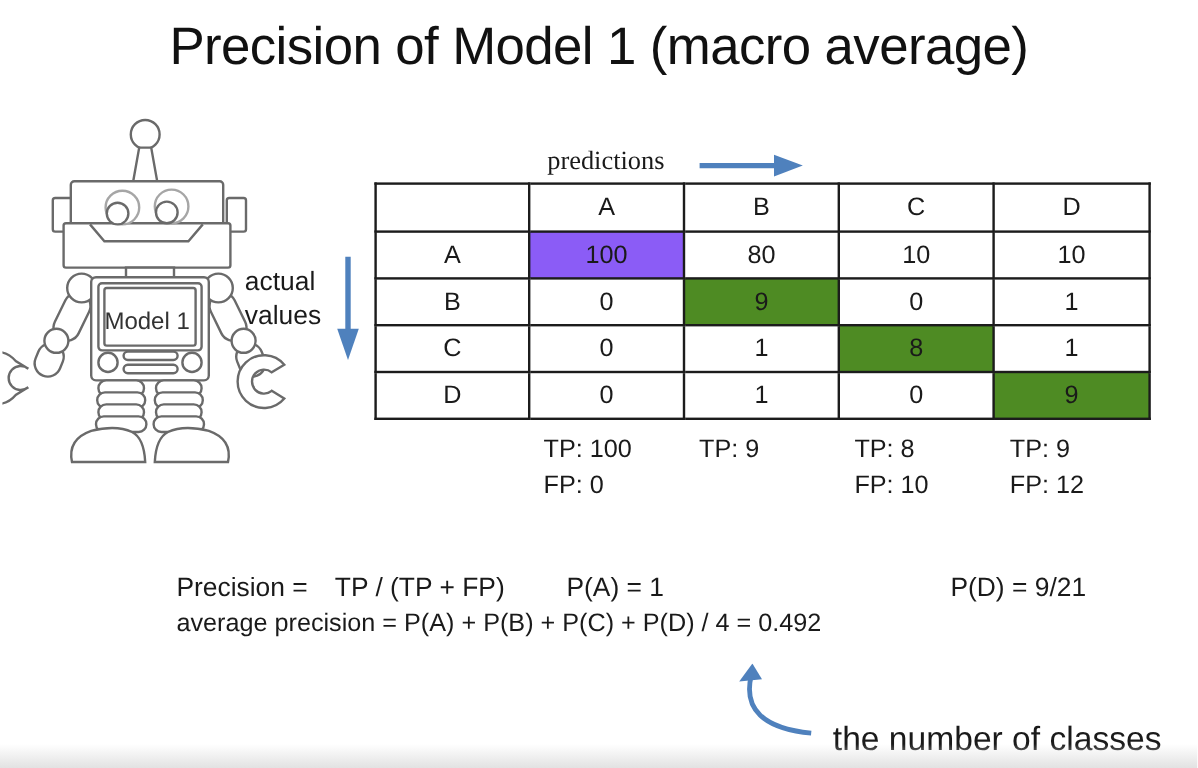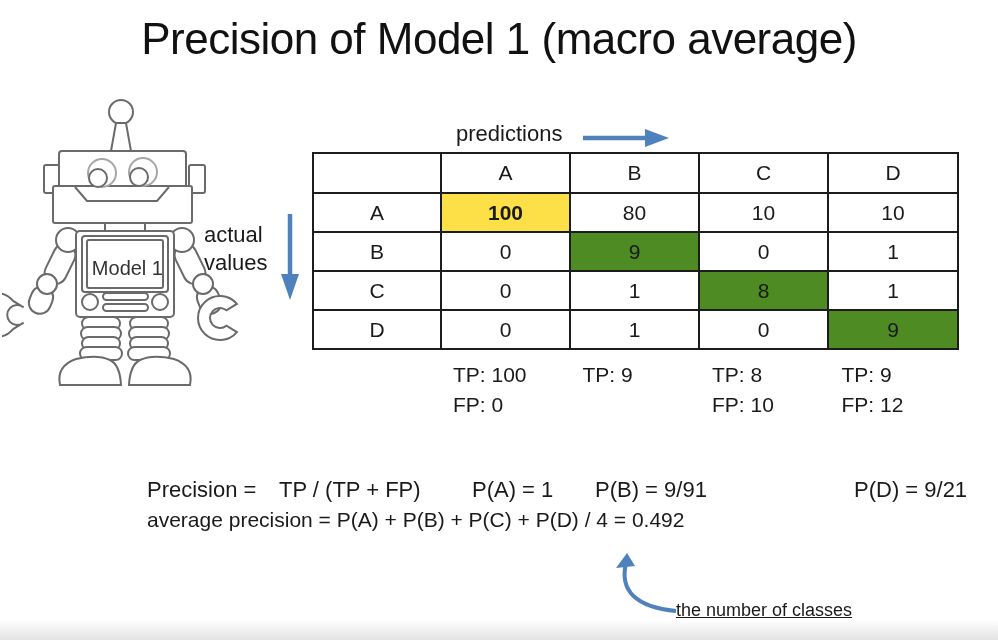--- a/index.html
+++ b/index.html
@@ -30,31 +30,31 @@
 
   
   .stats {
     position:absolute; left:440px; top:360px; width:518px;
     display:grid; grid-template-columns:repeat(4, 1fr);
   }
   .stats .col { padding-left:13px; font-size:21px; line-height:30px; }
 
   .formula { position:absolute; top:477px; font-size:22px; white-space:nowrap; }
   .avg-line { position:absolute; left:147px; top:508px; font-size:21px; white-space:nowrap; }
-  .annotation-text { position:absolute; left:676px; top:600px; font-size:18px; white-space:nowrap;text-decoration:underline; }
+  .annotation-text { position:absolute; left:694px; top:600px; font-size:28px; white-space:nowrap; }
 
   .actual-values {
     position:absolute; left:204px; top:221px; width:80px;
     font-size:22px; line-height:28px; text-align:left;
   }
-  .predictions { position:absolute; left:456px; top:121px; font-size:22px; }
+  .predictions { position:absolute; left:456px; top:121px; font-size:22px;font-family:Liberation Serif, serif; }
 
   .model-label {
     position:absolute; left:87px; top:250px; width:76px; height:36px;
-    line-height:36px; text-align:right; font-size:20px; color:#333;
+    line-height:36px; text-align:left; font-size:20px; color:#333;
   }
   .bottom-fade {
     position:absolute; left:0; right:0; bottom:0; height:20px;
     background:linear-gradient(rgba(255,255,255,0), #e2e2e2);
   }
 </style>
 </head>
 <body>
 
 <div class="slide">
@@ -135,21 +135,21 @@
     <tbody>
         <tr class="hdr">
       <td style="width:128px"></td>
       <td style="width:129px">A</td>
       <td style="width:129px">B</td>
       <td style="width:129px">C</td>
       <td style="width:130px">D</td>
     </tr>
     <tr>
       <td>A</td>
-      <td class="hl" style="background: #fde047; font-weight: bold;">100</td>
+      <td class="hl" style="background: #8b5cf6;">100</td>
       <td>80</td>
       <td>10</td>
       <td>10</td>
     </tr>
     <tr>
       <td>B</td>
       <td>0</td>
       <td class="hl" style="background: rgb(78, 139, 35);">9</td>
       <td>0</td>
       <td>1</td>
@@ -185,22 +185,21 @@
     </div>
     <div class="col">
       <div>TP: 9</div>
       <div>FP: 12</div>
     </div>
   </div>
 
   <span class="formula" style="left:147px">Precision =</span>
   <span class="formula" style="left:279px">TP / (TP + FP)</span>
   <span class="formula" style="left:472px">P(A) = 1</span>
-  <span class="formula" style="left:595px">P(B) = 9/91</span>
-  <span class="formula" style="left:854px">P(D) = 9/21</span>
+  <span class="formula" style="left:792px">P(D) = 9/21</span>
 
   <div class="avg-line">average precision = P(A) + P(B) + P(C) + P(D) / 4 = 0.492</div>
 
   <svg class="abs" style="left:602px; top:553px;" width="78" height="64">
     <path d="M 74 58 Q 14 52 24 10" stroke-width="4" fill="none" stroke="#4f81bd"></path>
     <polygon points="14,15 25,0 33,13" stroke="none" fill="#4f81bd"></polygon>
   </svg>
   <div class="annotation-text">the number of classes</div>
 
   <div class="bottom-fade"></div>

